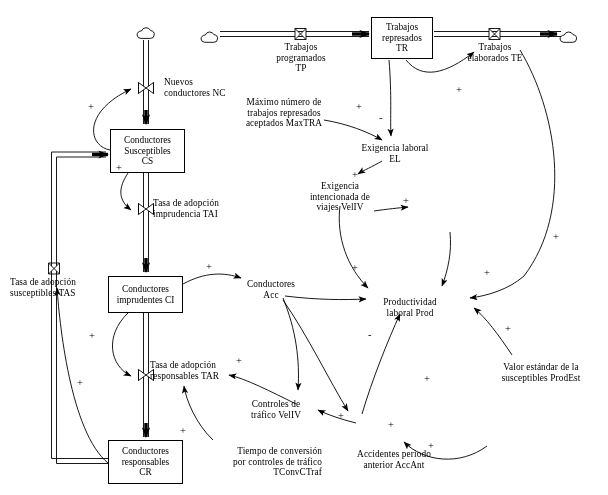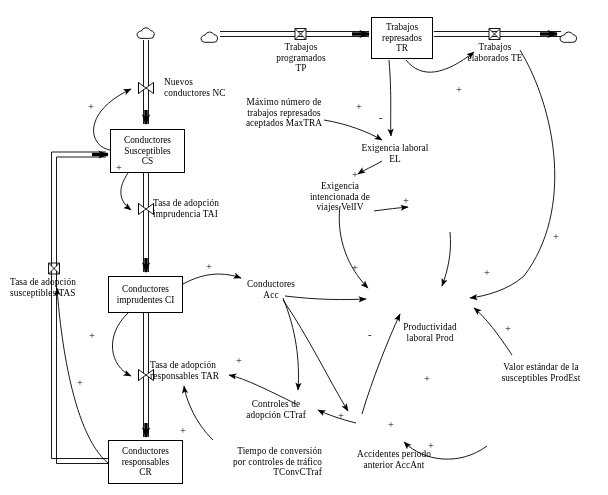--- a/index.html
+++ b/index.html
@@ -234,25 +234,25 @@
 EL</div>
 
   <div class="lbl" style="left:302px;top:181px;width:76px;">Exigencia
 intencionada de
 viajes VelIV</div>
 
 
   <div class="lbl" style="left:238px;top:279px;width:66px;">Conductores
 Acc</div>
 
-  <div class="lbl" style="left:390px;top:297px;width:80px;margin-top:25px;">Productividad
+  <div class="lbl" style="left:370px;top:297px;width:80px;">Productividad
 laboral Prod</div>
 
   <div class="lbl" style="left:240px;top:399px;width:72px;">Controles de
-adopción CTraf</div>
+tráfico VelIV</div>
 
   <div class="lbl" style="left:346px;top:422px;width:96px;margin-top:27px;">Accidentes periodo
 anterior AccAnt</div>
 
   <div class="lbl" style="left:484px;top:362px;width:114px;">Valor estándar de la
 susceptibles ProdEst</div>
 
 
   <div class="lbl" style="left:210px;top:446px;width:112px;text-align:right;">Tiempo de conversión
 por controles de tráfico

